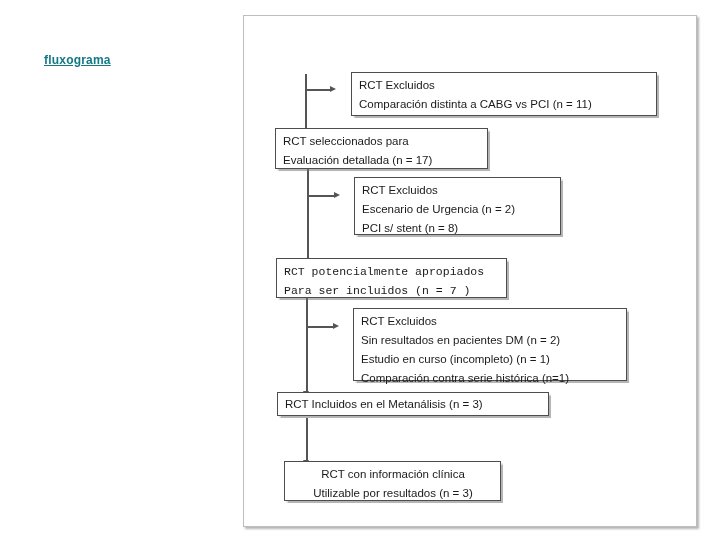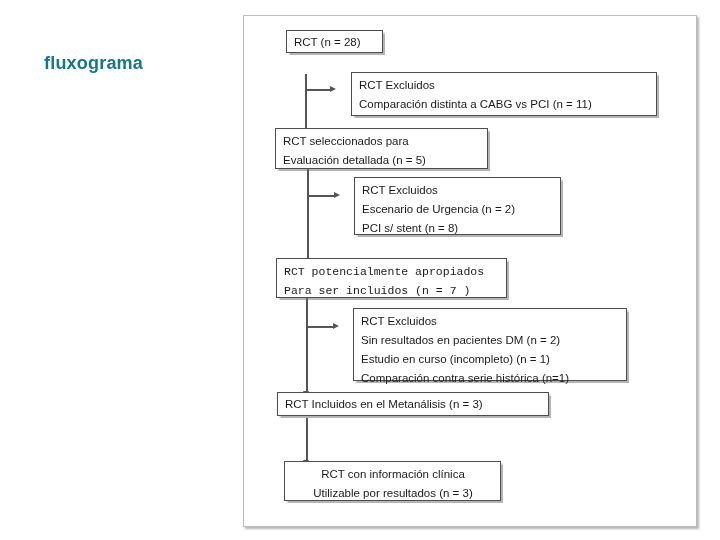--- a/index.html
+++ b/index.html
@@ -21,23 +21,24 @@
     width: 720px;
     height: 540px;
     background: #ffffff;
   }
 
   
   #title {
     position: absolute;
     left: 44px;
     top: 53px;
-    font-size: 18px;
+    font-size: 12px;
     font-weight: bold;
     color: #117a86;
+    text-decoration: underline;
     letter-spacing: 0.2px;
     white-space: nowrap;
   }
 
   
   #frame {
     position: absolute;
     left: 243px;
     top: 15px;
     width: 454px;
@@ -110,27 +111,26 @@
     <div class="arrow-right" style="left:90px; top:176px;"></div>
 
     <div class="vline" style="left:62px; top:277px; height:100px;"></div>
     <div class="arrow-down" style="left:59px; top:375px;"></div>
     <div class="hline" style="left:62px; top:310px; width:28px;"></div>
     <div class="arrow-right" style="left:89px; top:307px;"></div>
 
     <div class="vline" style="left:62px; top:402px; height:44px;"></div>
     <div class="arrow-down" style="left:59px; top:444px;"></div>
 
-    <div class="fbox" style="left:42px; top:14px; width:97px; height:23px; line-height:17px;">RCT (n = 28)</div>
 
     <div class="fbox" style="left:107px; top:56px; width:306px; height:44px;">RCT Excluidos
 Comparación distinta a CABG vs PCI (n = 11)</div>
 
     <div class="fbox" style="left:31px; top:112px; width:213px; height:41px;">RCT seleccionados para
-Evaluación detallada (n = 5)</div>
+Evaluación detallada (n = 17)</div>
 
     <div class="fbox" style="left:110px; top:161px; width:207px; height:58px;">RCT Excluidos
 Escenario de Urgencia (n = 2)
 PCI s/ stent (n = 8)</div>
 
     <div class="fbox" style="left:32px; top:242px; width:231px; height:40px;font-family:Liberation Mono, monospace;">RCT potencialmente apropiados
 Para ser incluidos (n = 7 )</div>
 
     <div class="fbox" style="left:109px; top:292px; width:274px; height:73px;">RCT Excluidos
 Sin resultados en pacientes DM (n = 2)

